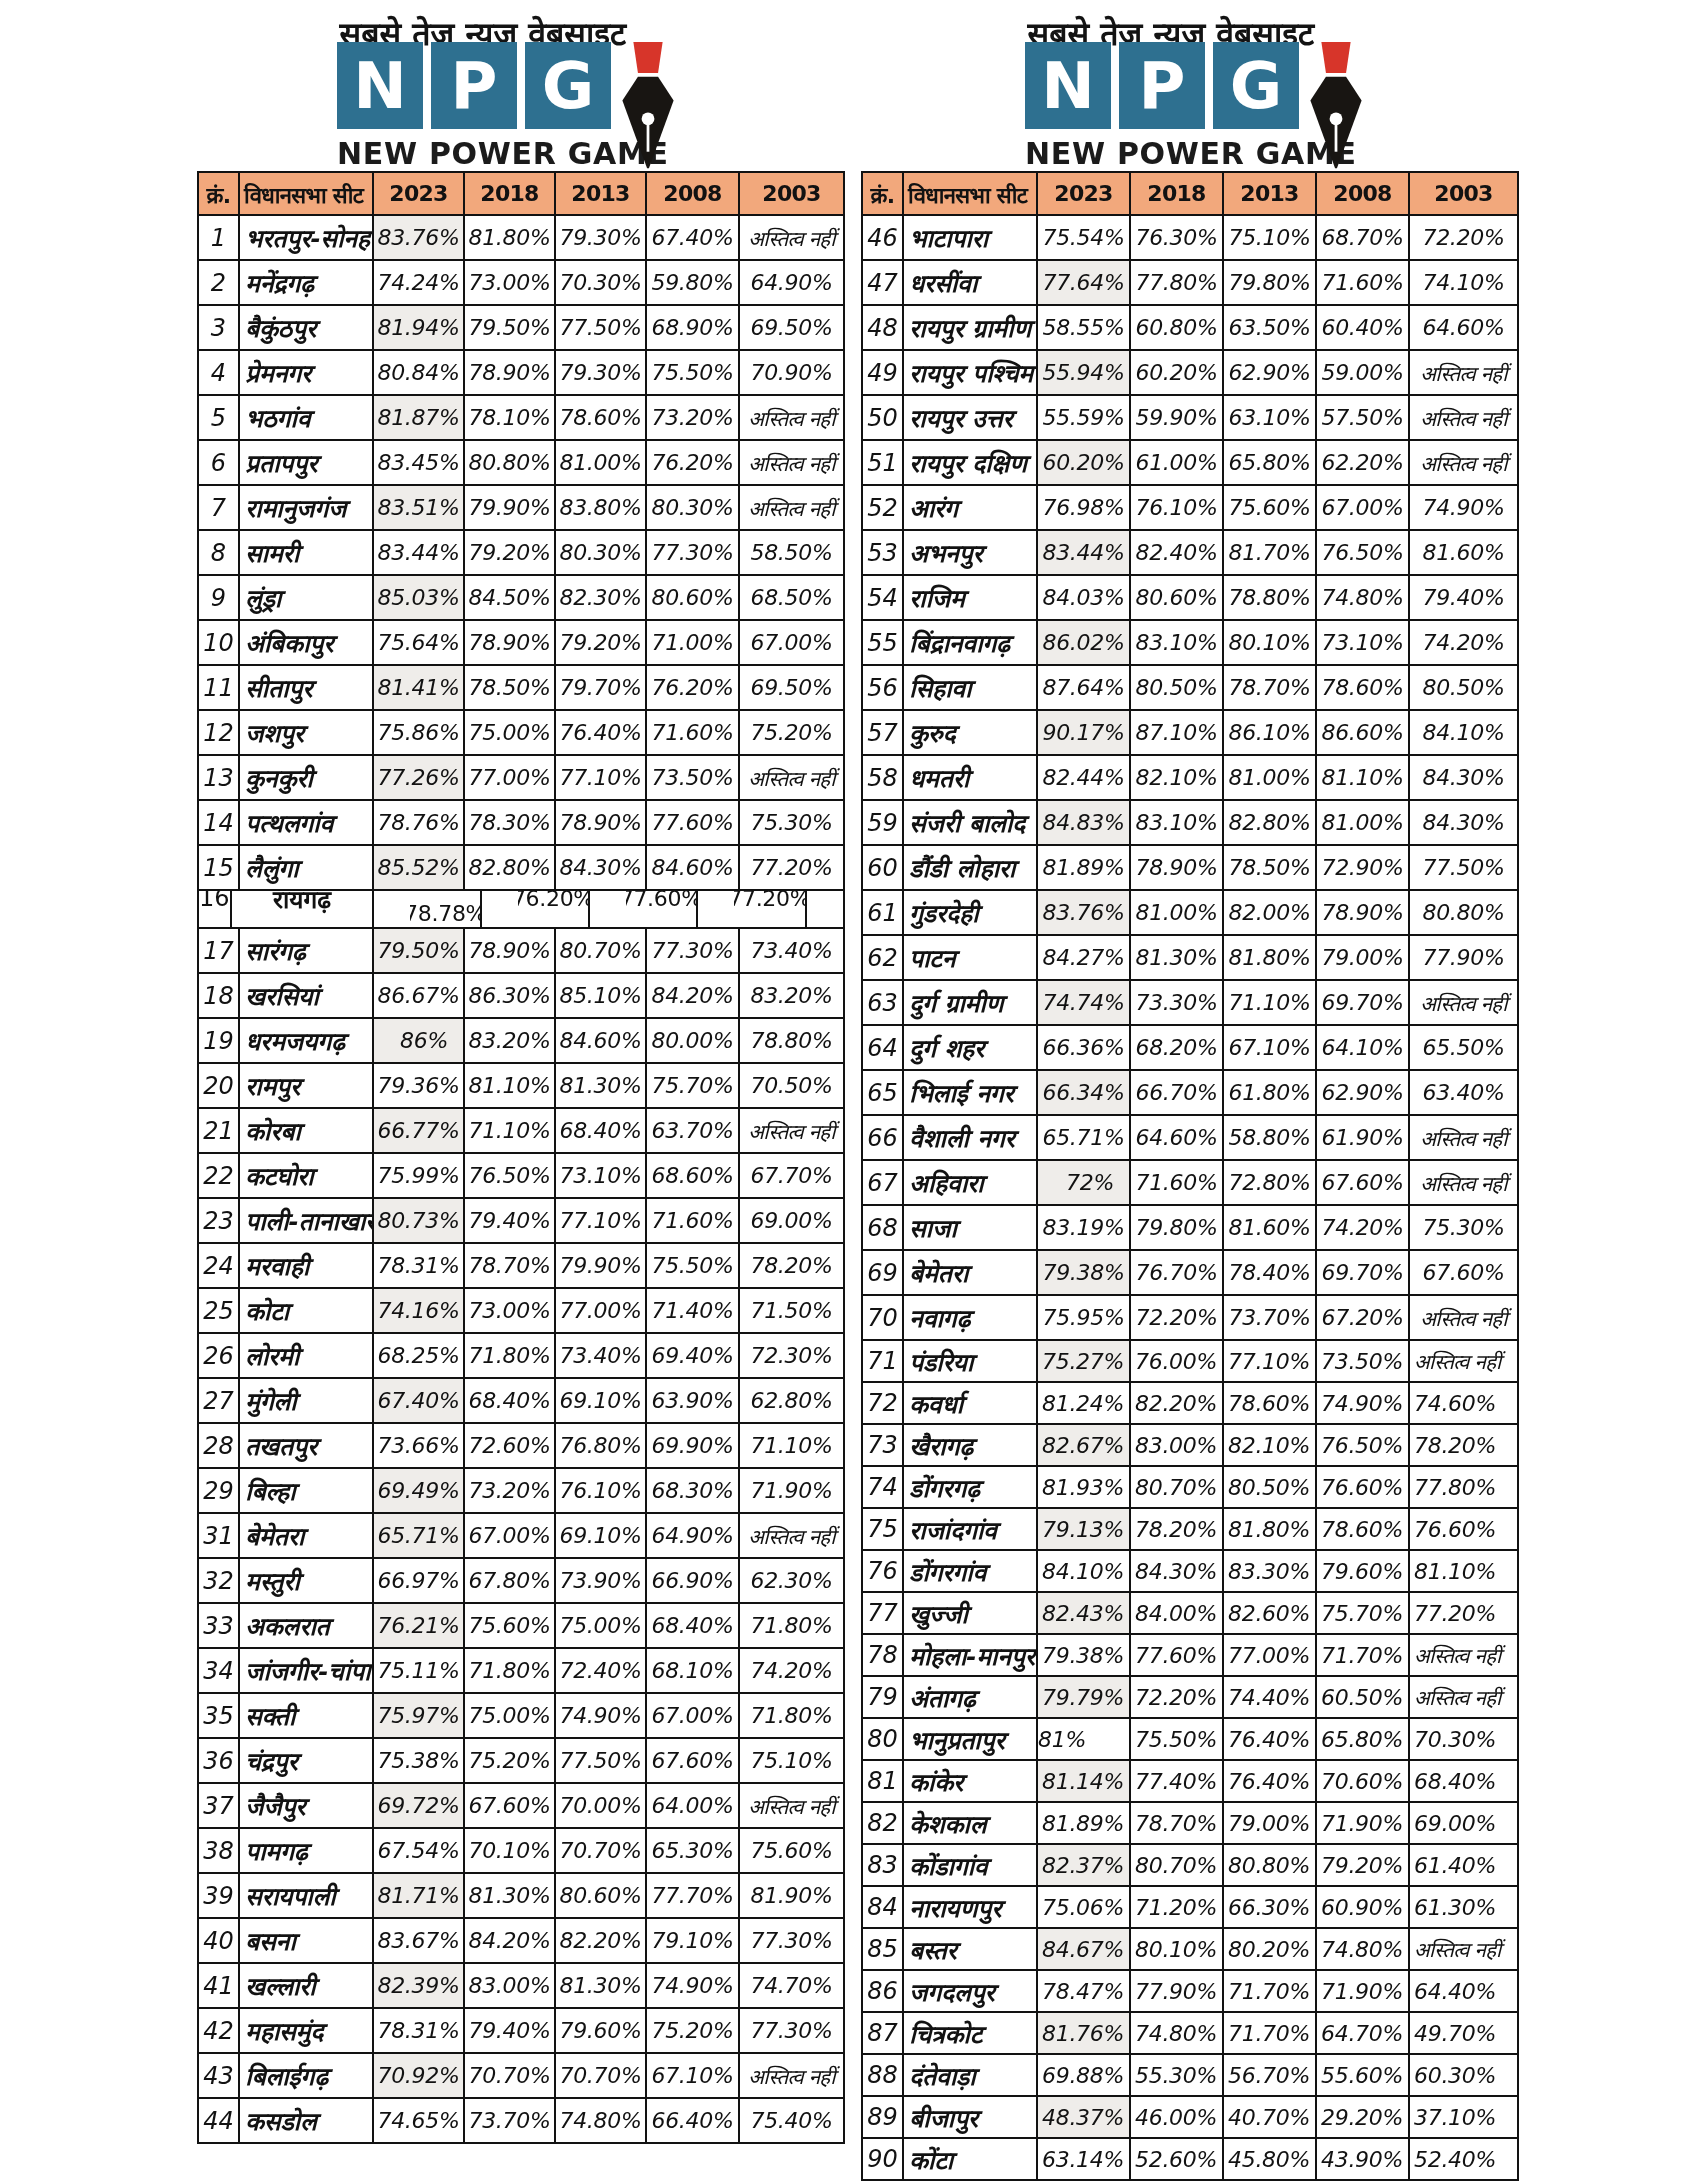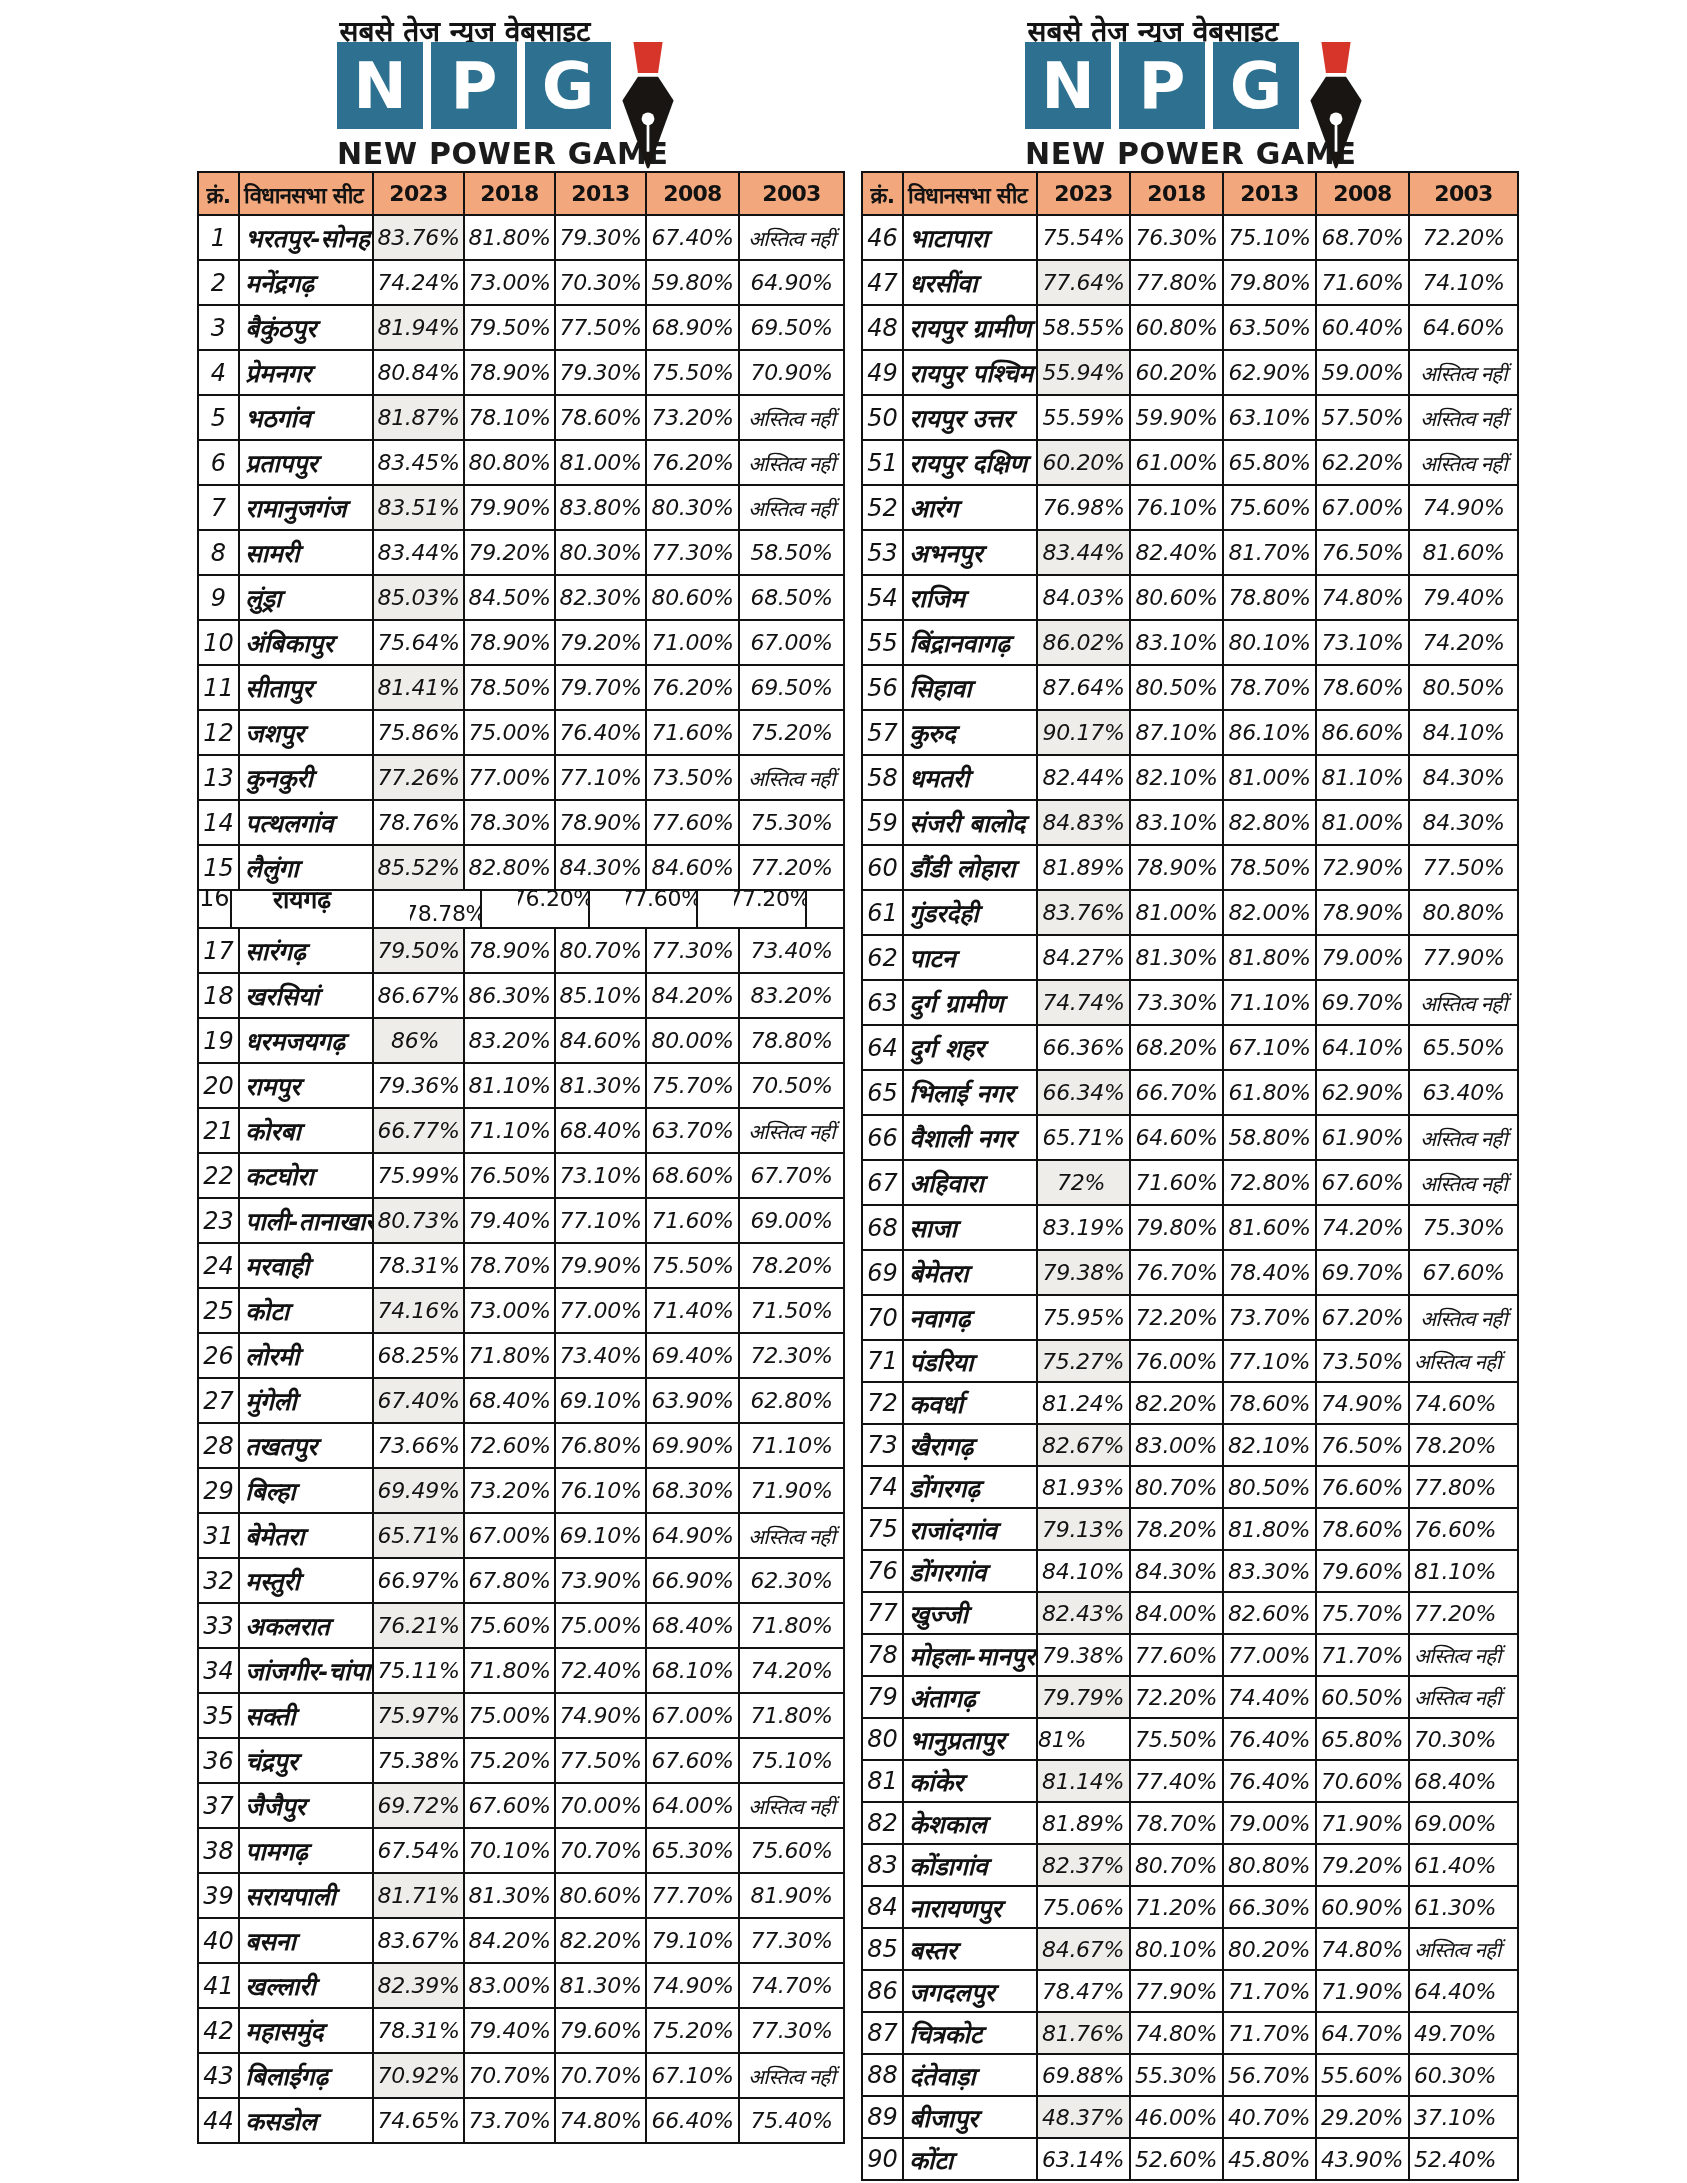--- a/index.html
+++ b/index.html
@@ -1,21 +1,21 @@
 <!DOCTYPE html>
 <html style="font-size:10.6px"><head>
 <meta charset="utf-8">
 <style>
   html,body{margin:0;padding:0;background:#ffffff;}
   .sheet{position:relative;width:1687px;height:2183px;background:#ffffff;overflow:hidden;
          font-family:"DejaVu Sans","Liberation Sans",sans-serif;color:#121212;}
 
   
   .logo{position:absolute;top:9.3px;width:370px;height:161px;}
-  .logo .tagline{position:absolute;left:2.6px;top:1.3px;font-size:28px;font-weight:bold;
+  .logo .tagline{position:absolute;left:2.6px;top:1.3px;font-size:32px;font-weight:bold;
                  letter-spacing:0px;color:#131313;white-space:nowrap;}
   .logo .boxes{position:absolute;left:0;top:33px;display:flex;gap:8px;}
   .logo .box{width:86px;height:87px;background:#2e7090;display:flex;align-items:center;
              justify-content:center;}
   .logo .box span{color:#ffffff;font-size:64px;font-weight:bold;line-height:1;}
   .logo .brandname{position:absolute;left:0;top:127px;width:275px;text-align:center;
                    font-size:30px;font-weight:bold;letter-spacing:0.7px;color:#1b1b1b;white-space:nowrap;}
   .logo .nib{position:absolute;left:283px;top:33px;}
 
   
@@ -35,21 +35,21 @@
   .rt .c0{width:41px;}  .rt .c1{width:134px;} .rt .c2{width:93px;} .rt .c3{width:93px;}
   .rt .c4{width:93px;} .rt .c5{width:93px;} .rt .c6{flex:1;}
 
   .hdr .cell{font-weight:bold;font-size:22px;letter-spacing:-0.7px;}
   .hdr .c1{justify-content:flex-start;padding-left:4px;}
   .num{font-size:24px;}
   .seat{font-weight:bold;font-size:24.5px;justify-content:flex-start;padding-left:5.3px;}
   .val{font-size:22px;letter-spacing:-0.3px;}
   .ne{font-size:20.5px;letter-spacing:-0.7px;}
   .shade{background:#efedea;}
-  .ra{justify-content:flex-end;padding-right:24px;}
+  .ra{justify-content:flex-end;padding-right:15px;}
 
   
   .tr.compact{height:40px;}
   .compact .val{justify-content:flex-start;padding-left:4px;}
   .compact .val.ra{justify-content:flex-start;padding-left:0;}
 
   
   .tr.glitch{height:36px;gap:36px;}
   .glitch .cell > i{font-style:normal;display:block;transform:translateY(-11.2px);}
   .glitch .cell.keep > i{transform:translateY(4px);}

